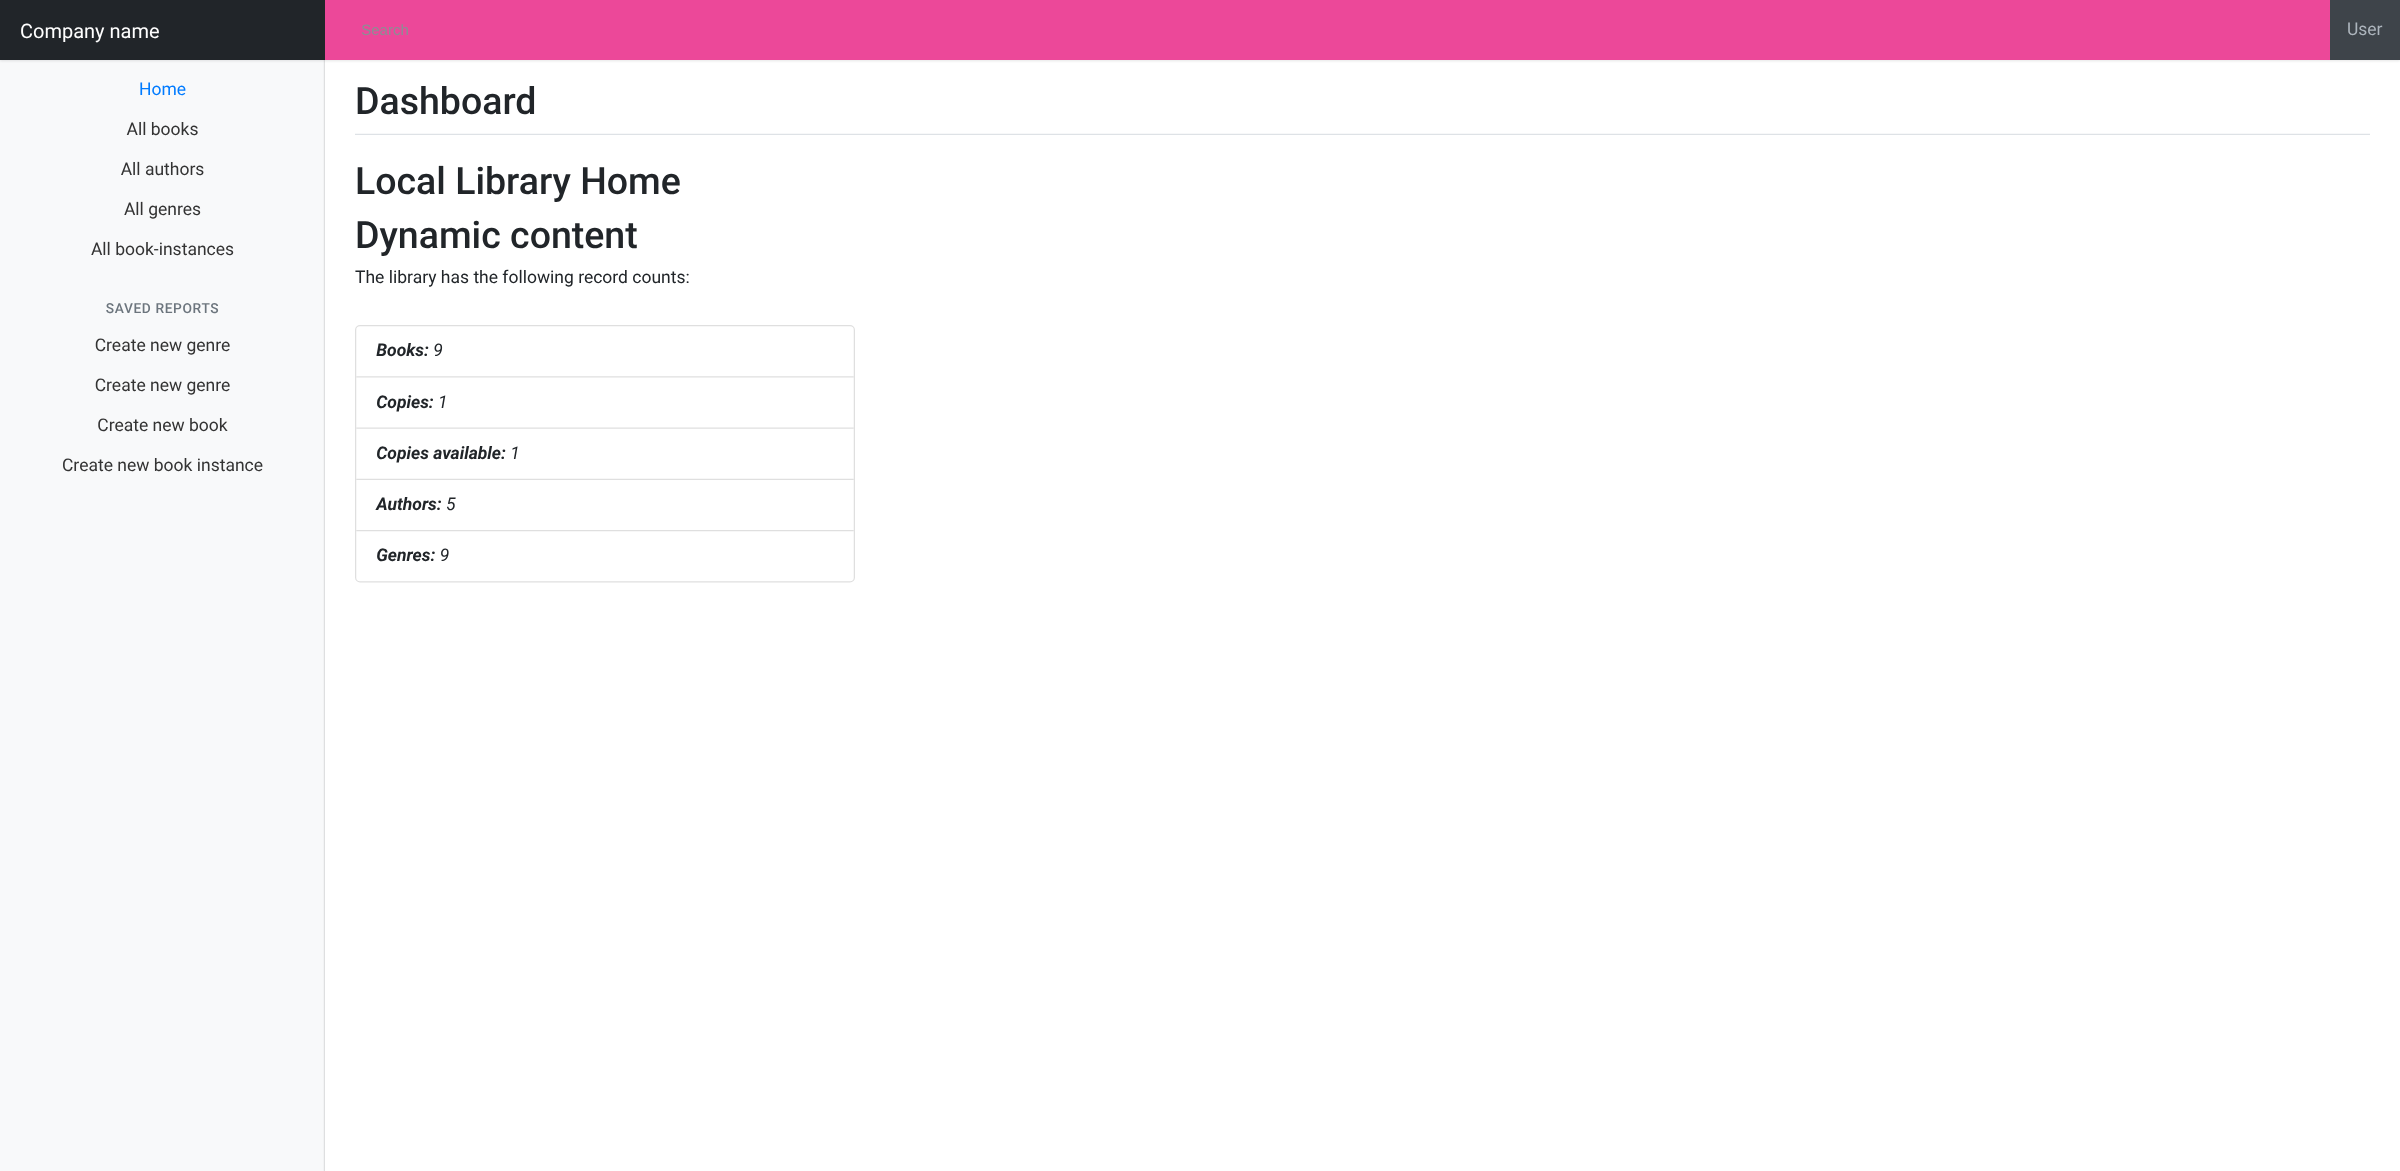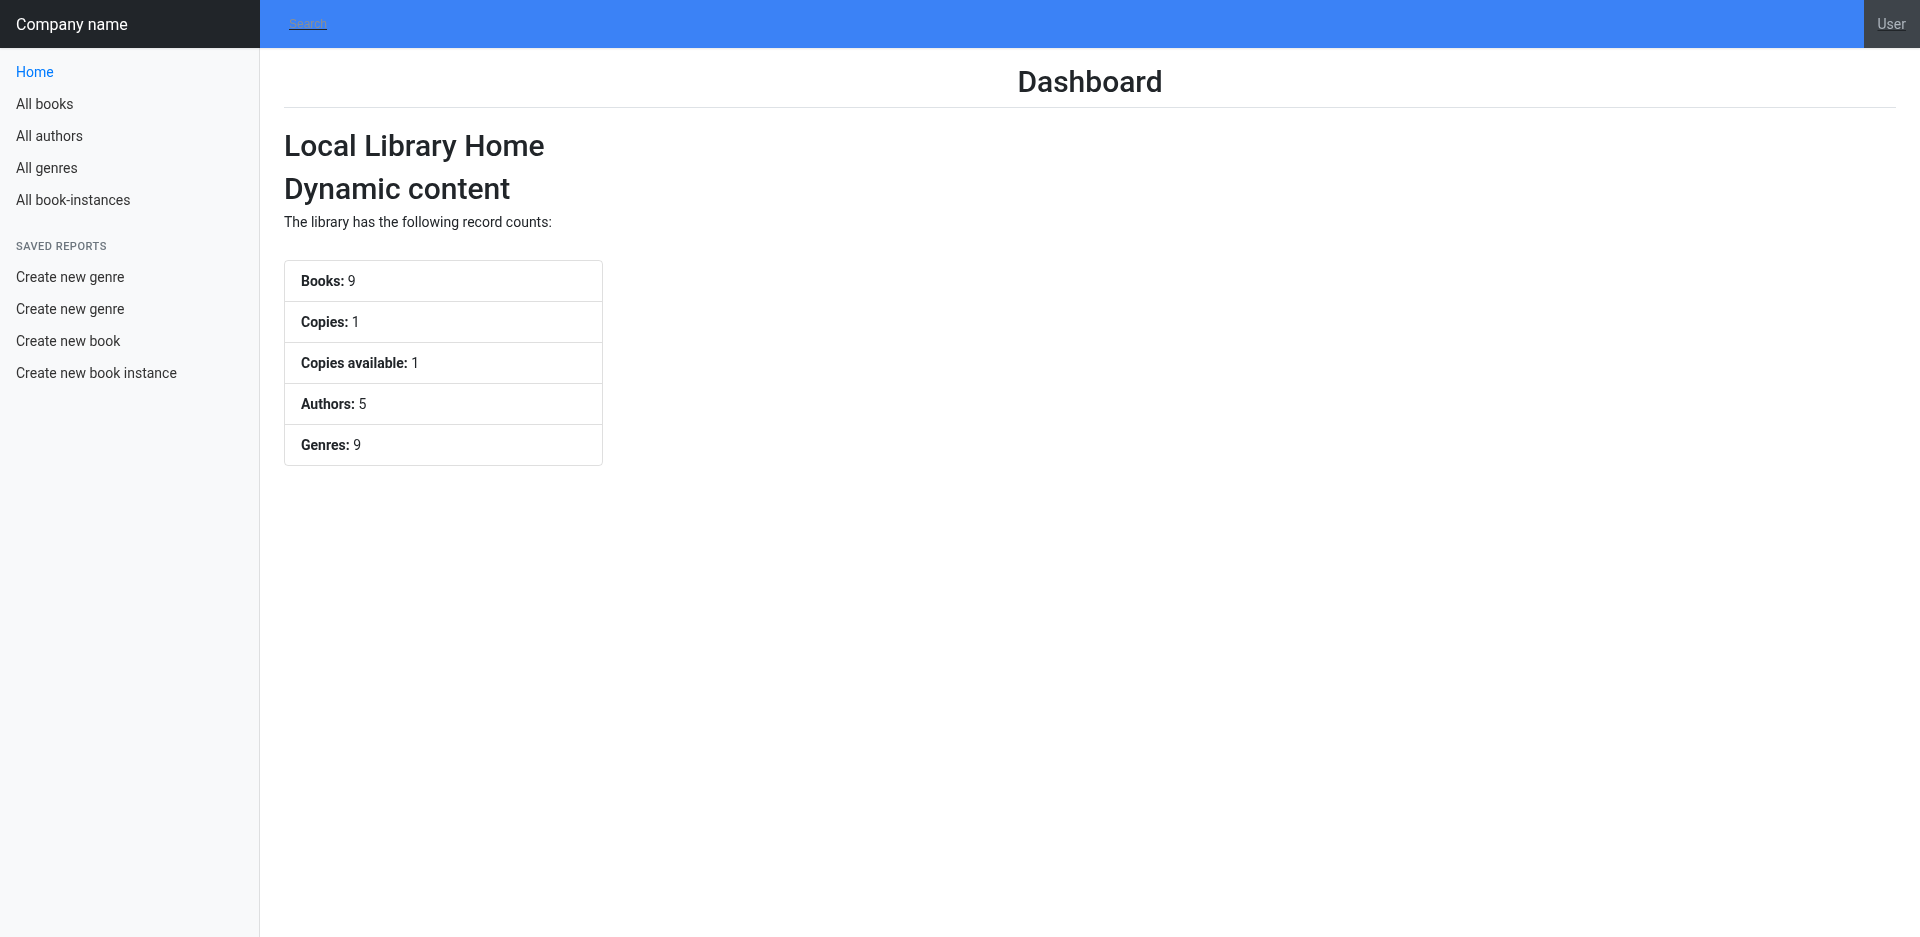--- a/index.html
+++ b/index.html
@@ -12,26 +12,25 @@
       font-size: 14px;
       color: #212529;
       background: #fff;
     }
     .header {
       position: fixed;
       top: 0;
       left: 0;
       right: 0;
       height: 48px;
-      background: #3b82f6;
+      background: #ec4899;
       display: flex;
       align-items: flex-end;
       z-index: 1000;
       box-shadow: 0 1px 2px rgba(0,0,0,0.1);
-      text-decoration: underline;
     }
     .brand {
       width: 260px;
       background: #212529;
       height: 100%;
       display: flex;
       align-items: center;
       padding: 0 16px;
       color: #fff;
       font-size: 16px;
@@ -68,20 +67,21 @@
     .sidebar {
       position: fixed;
       top: 48px;
       left: 0;
       bottom: 0;
       width: 260px;
       background: #f8f9fa;
       box-shadow: inset -1px 0 0 rgba(0,0,0,0.1);
       padding-top: 8px;
       overflow-y: auto;
+      text-align: center;
     }
     .nav-list {
       list-style: none;
     }
     .nav-item {
       display: block;
       padding: 8px 16px;
       color: #333;
       text-decoration: none;
       font-size: 14px;
@@ -103,21 +103,20 @@
       margin-left: 260px;
       margin-top: 48px;
       padding: 16px 24px;
     }
     .page-title {
       font-size: 30px;
       font-weight: 500;
       padding-bottom: 8px;
       border-bottom: 1px solid #dee2e6;
       margin-bottom: 20px;
-      text-align: center;
     }
     .section-title {
       font-size: 30px;
       font-weight: 500;
       margin-bottom: 8px;
       margin-top: 8px;
     }
     .intro-text {
       font-size: 14px;
       margin-bottom: 24px;
@@ -126,22 +125,23 @@
     .intro-text em {
       font-style: italic;
     }
     .sub-text {
       font-size: 14px;
       margin-bottom: 30px;
     }
     .list-group {
       border: 1px solid rgba(0,0,0,0.125);
       border-radius: 4px;
-      width: 319px;
+      width: 400px;
       overflow: hidden;
+      font-style: italic;
     }
     .list-group-item {
       padding: 12px 16px;
       border-bottom: 1px solid rgba(0,0,0,0.125);
       font-size: 14px;
     }
     .list-group-item:last-child {
       border-bottom: none;
     }
     .list-group-item strong {

